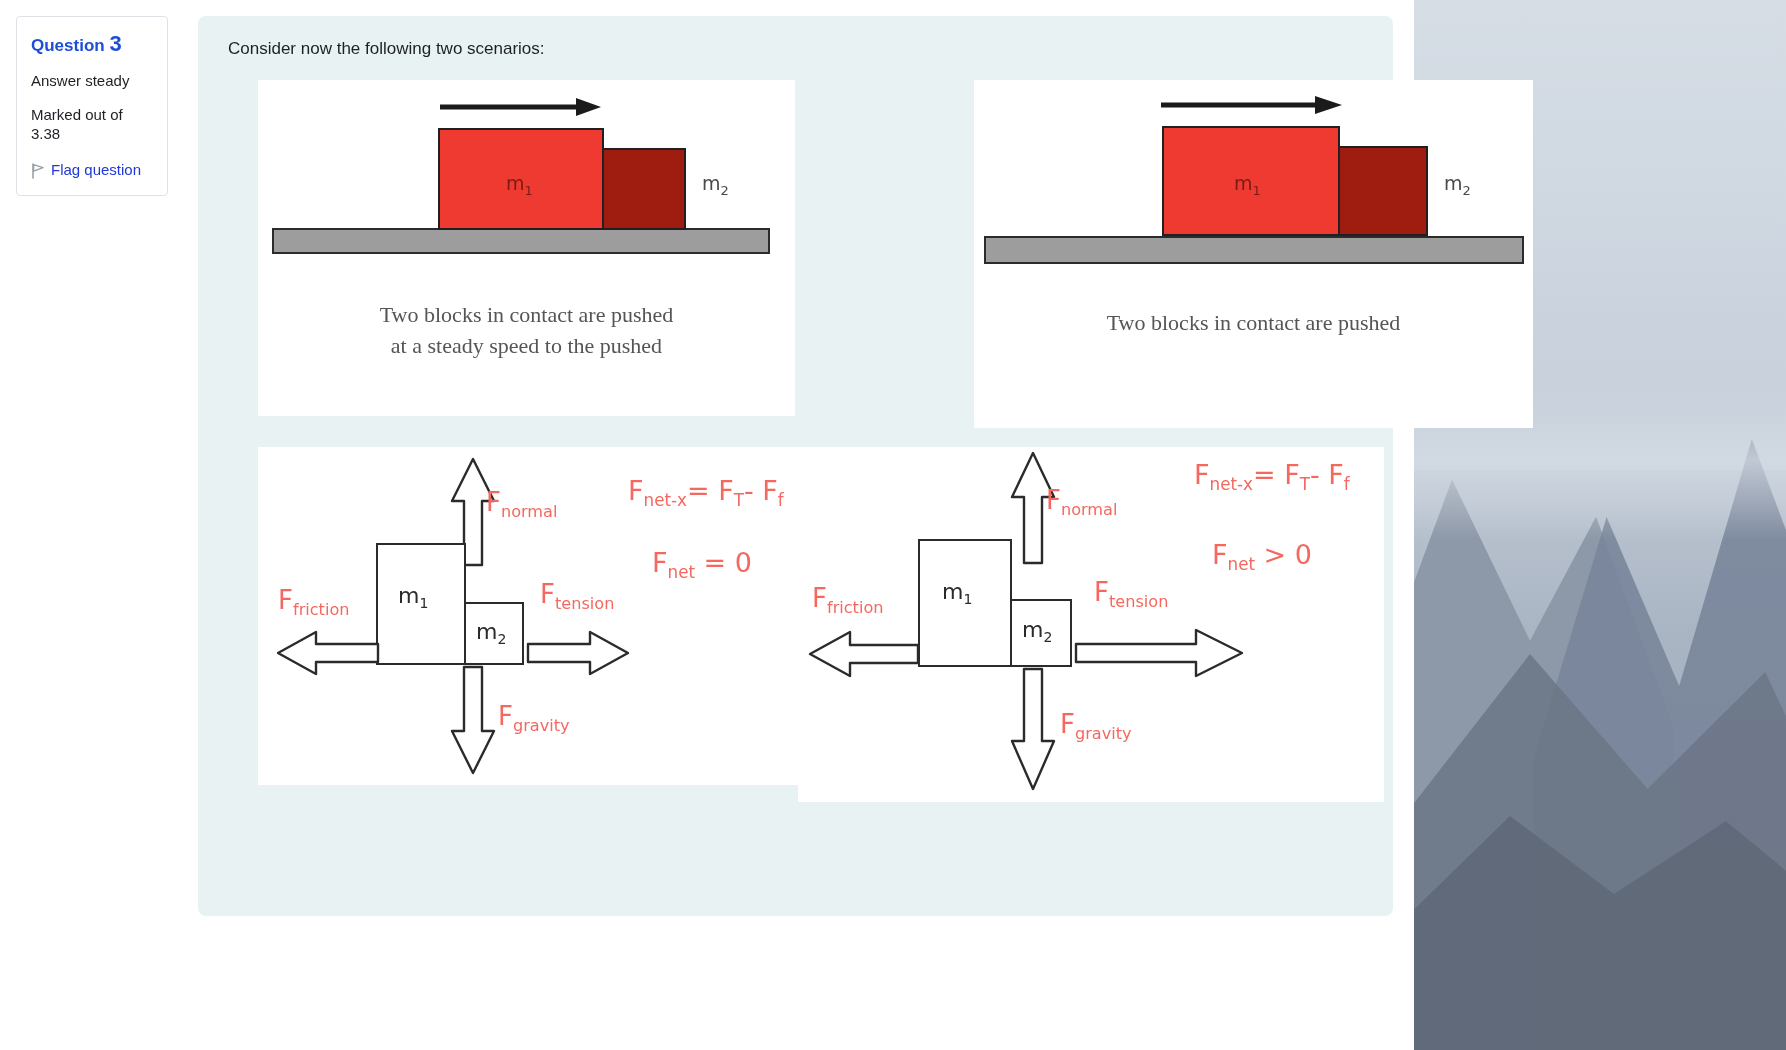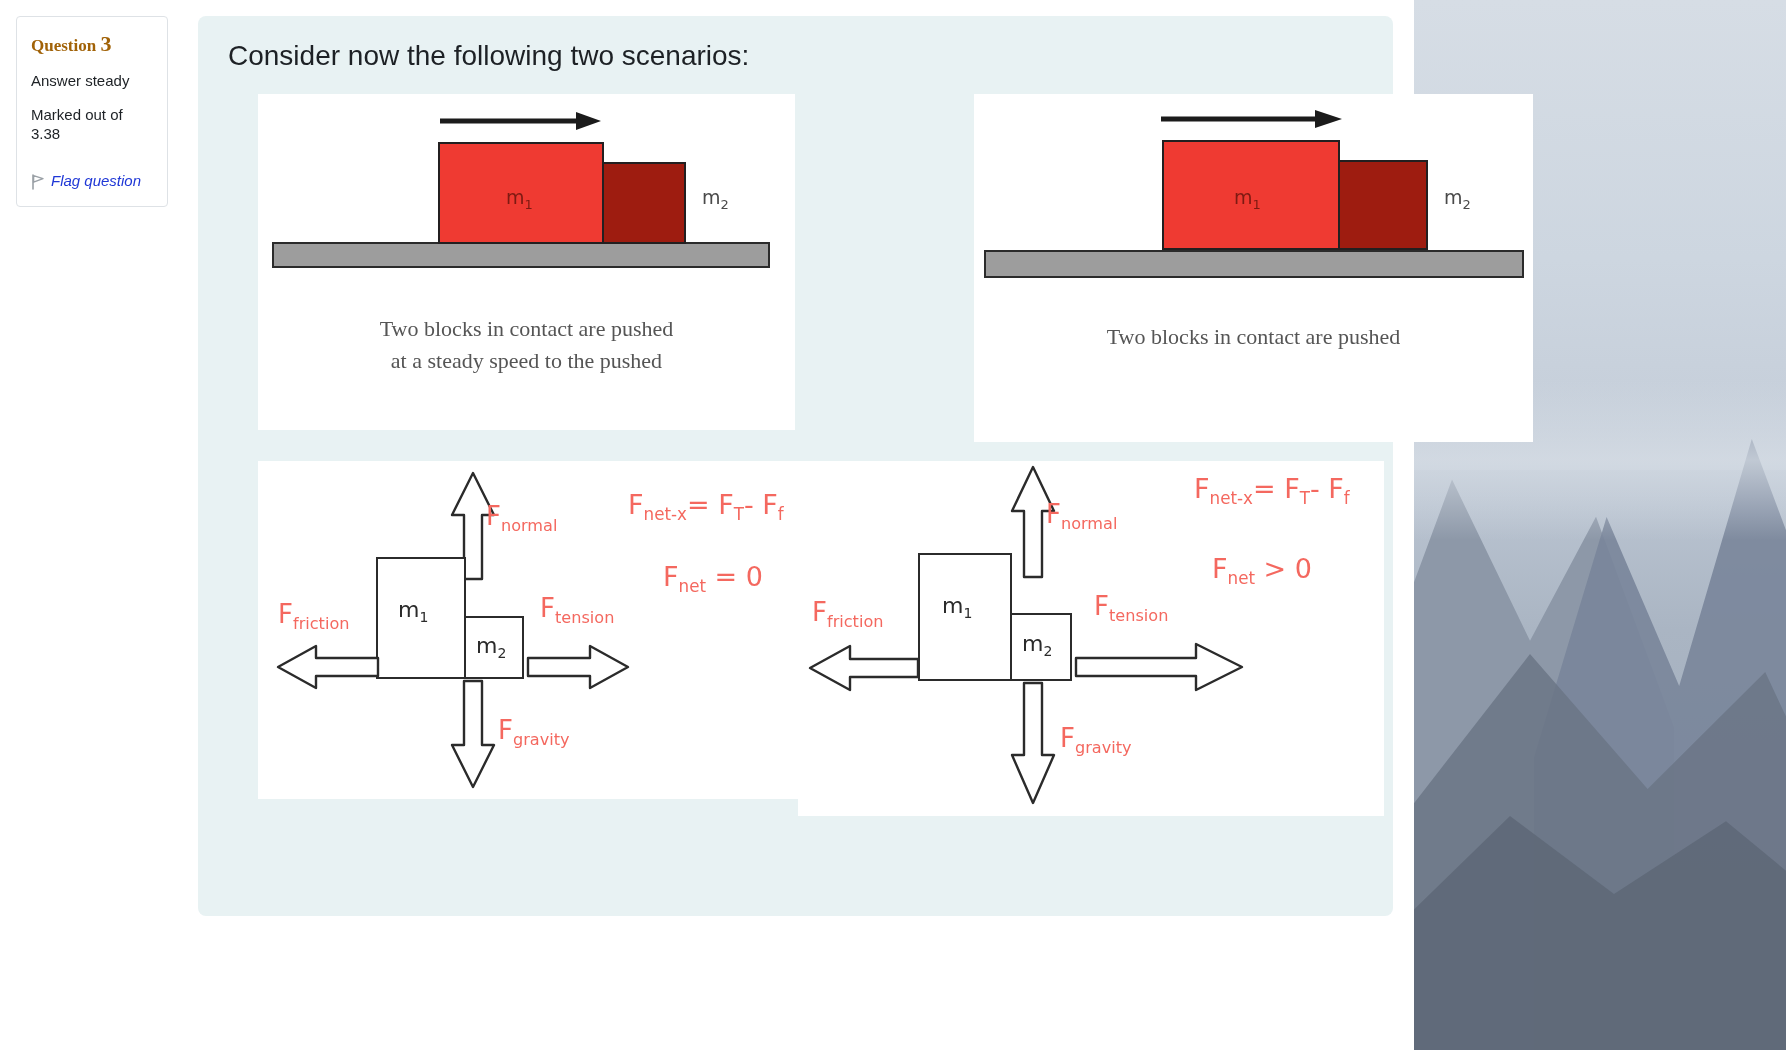--- a/index.html
+++ b/index.html
@@ -53,41 +53,41 @@
 
   
   .qbox {
     position: absolute; left: 16px; top: 16px;
     width: 152px;
     background: #ffffff;
     border: 1px solid #dee2e6;
     border-radius: 4px;
     padding: 14px 14px 16px 14px;
   }
-  .qbox-title { font-size: 17px; color: #a16207; font-weight: 700; line-height: 1.2; font-family: Liberation Serif, serif; }
+  .qbox-title { font-size: 17px; color: #1d4ed8; font-weight: 700; line-height: 1.2; }
   .qbox-title .qnum { font-size: 22px; font-weight: 700; }
   .qbox-line { font-size: 15px; color: #1d2125; margin-top: 14px; line-height: 1.28; font-weight: 400; }
   .flag-row {
-    margin-top: 28px; display: flex; align-items: flex-start; gap: 6px; font-style: italic;
+    margin-top: 17px; display: flex; align-items: flex-start; gap: 6px;
   }
   .flag-icon { flex: 0 0 auto; margin-top: 3px; }
   .flag-link {
     font-size: 15px; color: #1f37d6; line-height: 1.28; cursor: pointer;
   }
 
   
   .panel {
     position: absolute; left: 198px; top: 16px;
     width: 1195px; height: 900px;
     background: #e8f2f3;
     border-radius: 8px;
     padding: 22px 26px 0 30px;
   }
   .prompt {
-    font-size: 28px; color: #1d2125; font-weight: 400; line-height: 1.3;
+    font-size: 17px; color: #1d2125; font-weight: 400; line-height: 1.3;
   }
   .prompt-2 { margin-top: 0; }
 
   
   .scen-row { position: relative; margin-top: 20px; height: 345px; }
   .card {
     position: absolute; top: 0;
     background: #ffffff;
     overflow: hidden;
   }
@@ -269,21 +269,21 @@
             <path d="M25 2 L46 44 L34 44 L34 108 L16 108 L16 44 L4 44 Z" fill="#ffffff" stroke="#2b2b2b" stroke-width="2.4" stroke-linejoin="round"></path>
           </svg>
         </div>
         <div class="hw" style="left:228px;top:40px;font-size:26px;">
           <span>F</span><sub>normal</sub>
         </div>
 
         <div class="hw hw-eq" style="left:370px;top:28px;font-size:27px;">
           <span>F</span><sub>net-x</sub><span>= F</span><sub>T</sub><span>- F</span><sub>f</sub>
         </div>
-        <div class="hw hw-eq" style="left:405px;top:100px;font-size:27px;">
+        <div class="hw hw-eq" style="left:394px;top:100px;font-size:27px;">
           <span>F</span><sub>net</sub> <span>= 0</span>
         </div>
 
         <div class="box-m" style="left:118px;top:96px;width:90px;height:122px;"></div>
         <div class="box-m" style="left:206px;top:155px;width:60px;height:63px;"></div>
         <div class="box-m-label" style="left:140px;top:136px;">
           <span>m</span><sub>1</sub>
         </div>
         <div class="box-m-label" style="left:218px;top:172px;">
           <span>m</span><sub>2</sub>

